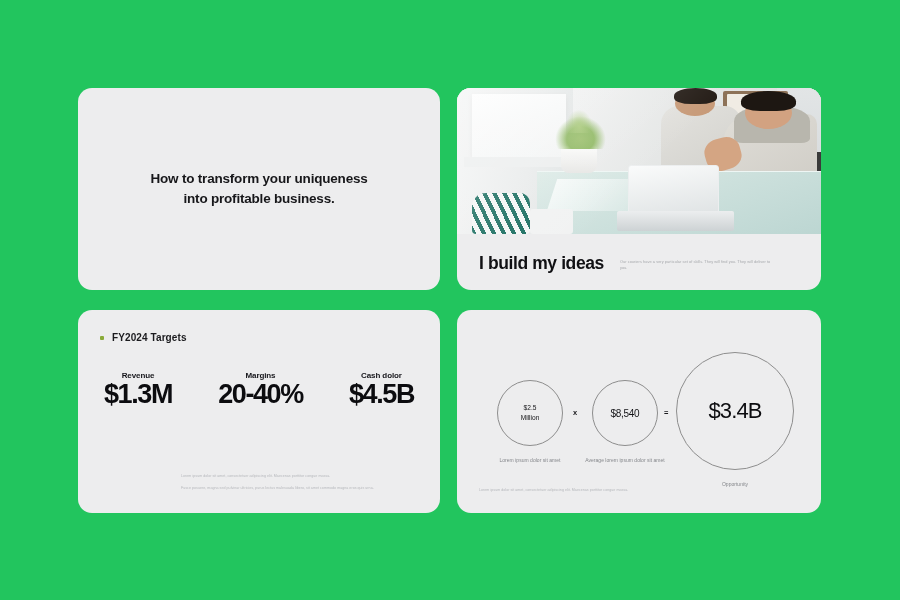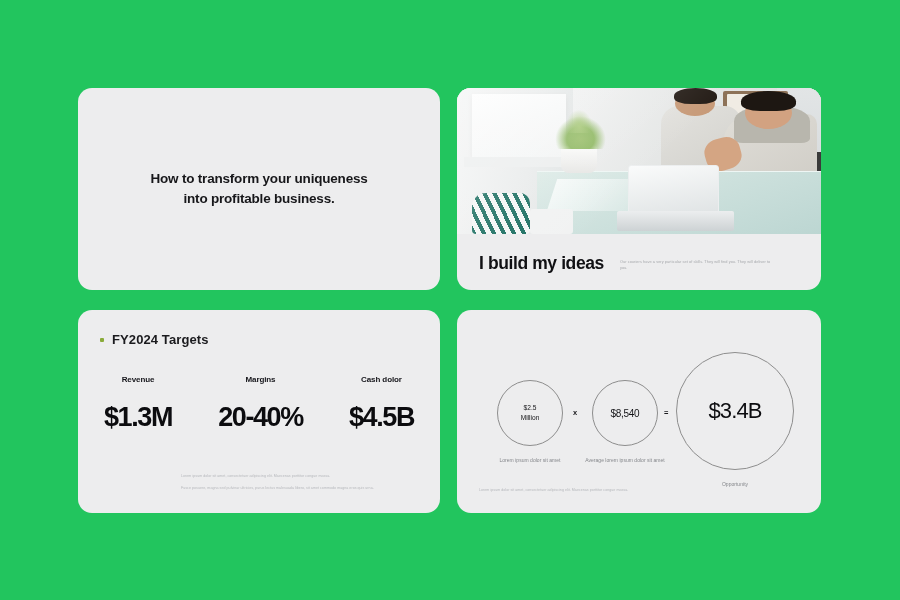--- a/index.html
+++ b/index.html
@@ -120,30 +120,30 @@
     max-width:152px; margin-top:5px; letter-spacing:.05px;
   }
 
   
   #card-targets { left:78px; top:310px; width:362px; height:203px; }
   .eyebrow {
     display:flex; align-items:center; gap:8px;
     padding:22px 0 0 22px;
   }
   .dot { width:4px; height:4px; background:#8aab3a; border-radius:1px; flex:none; }
-  .eyebrow-text { font-size:13px; font-weight:bold; color:#1b1b1e; letter-spacing:.1px; }
+  .eyebrow-text { font-size:10px; font-weight:bold; color:#1b1b1e; letter-spacing:.1px; }
 
   .stats {
     display:flex; justify-content:space-between;
     padding:28px 26px 0 26px;
   }
   .stat { text-align:center; }
   .stat-label {
     font-size:8px; font-weight:bold; color:#15151a;
-    letter-spacing:-.1px; margin-bottom:20px;
+    letter-spacing:-.1px; margin-bottom:1px;
   }
   .stat-value {
     font-size:27px; font-weight:bold; color:#0c0c0f;
     letter-spacing:-1.4px; line-height:1;
   }
 
   .fineprint {
     position:absolute; left:103px; bottom:22px; right:26px;
     font-size:3.6px; line-height:1.8; color:#b6b8bc; letter-spacing:.04px;
   }

